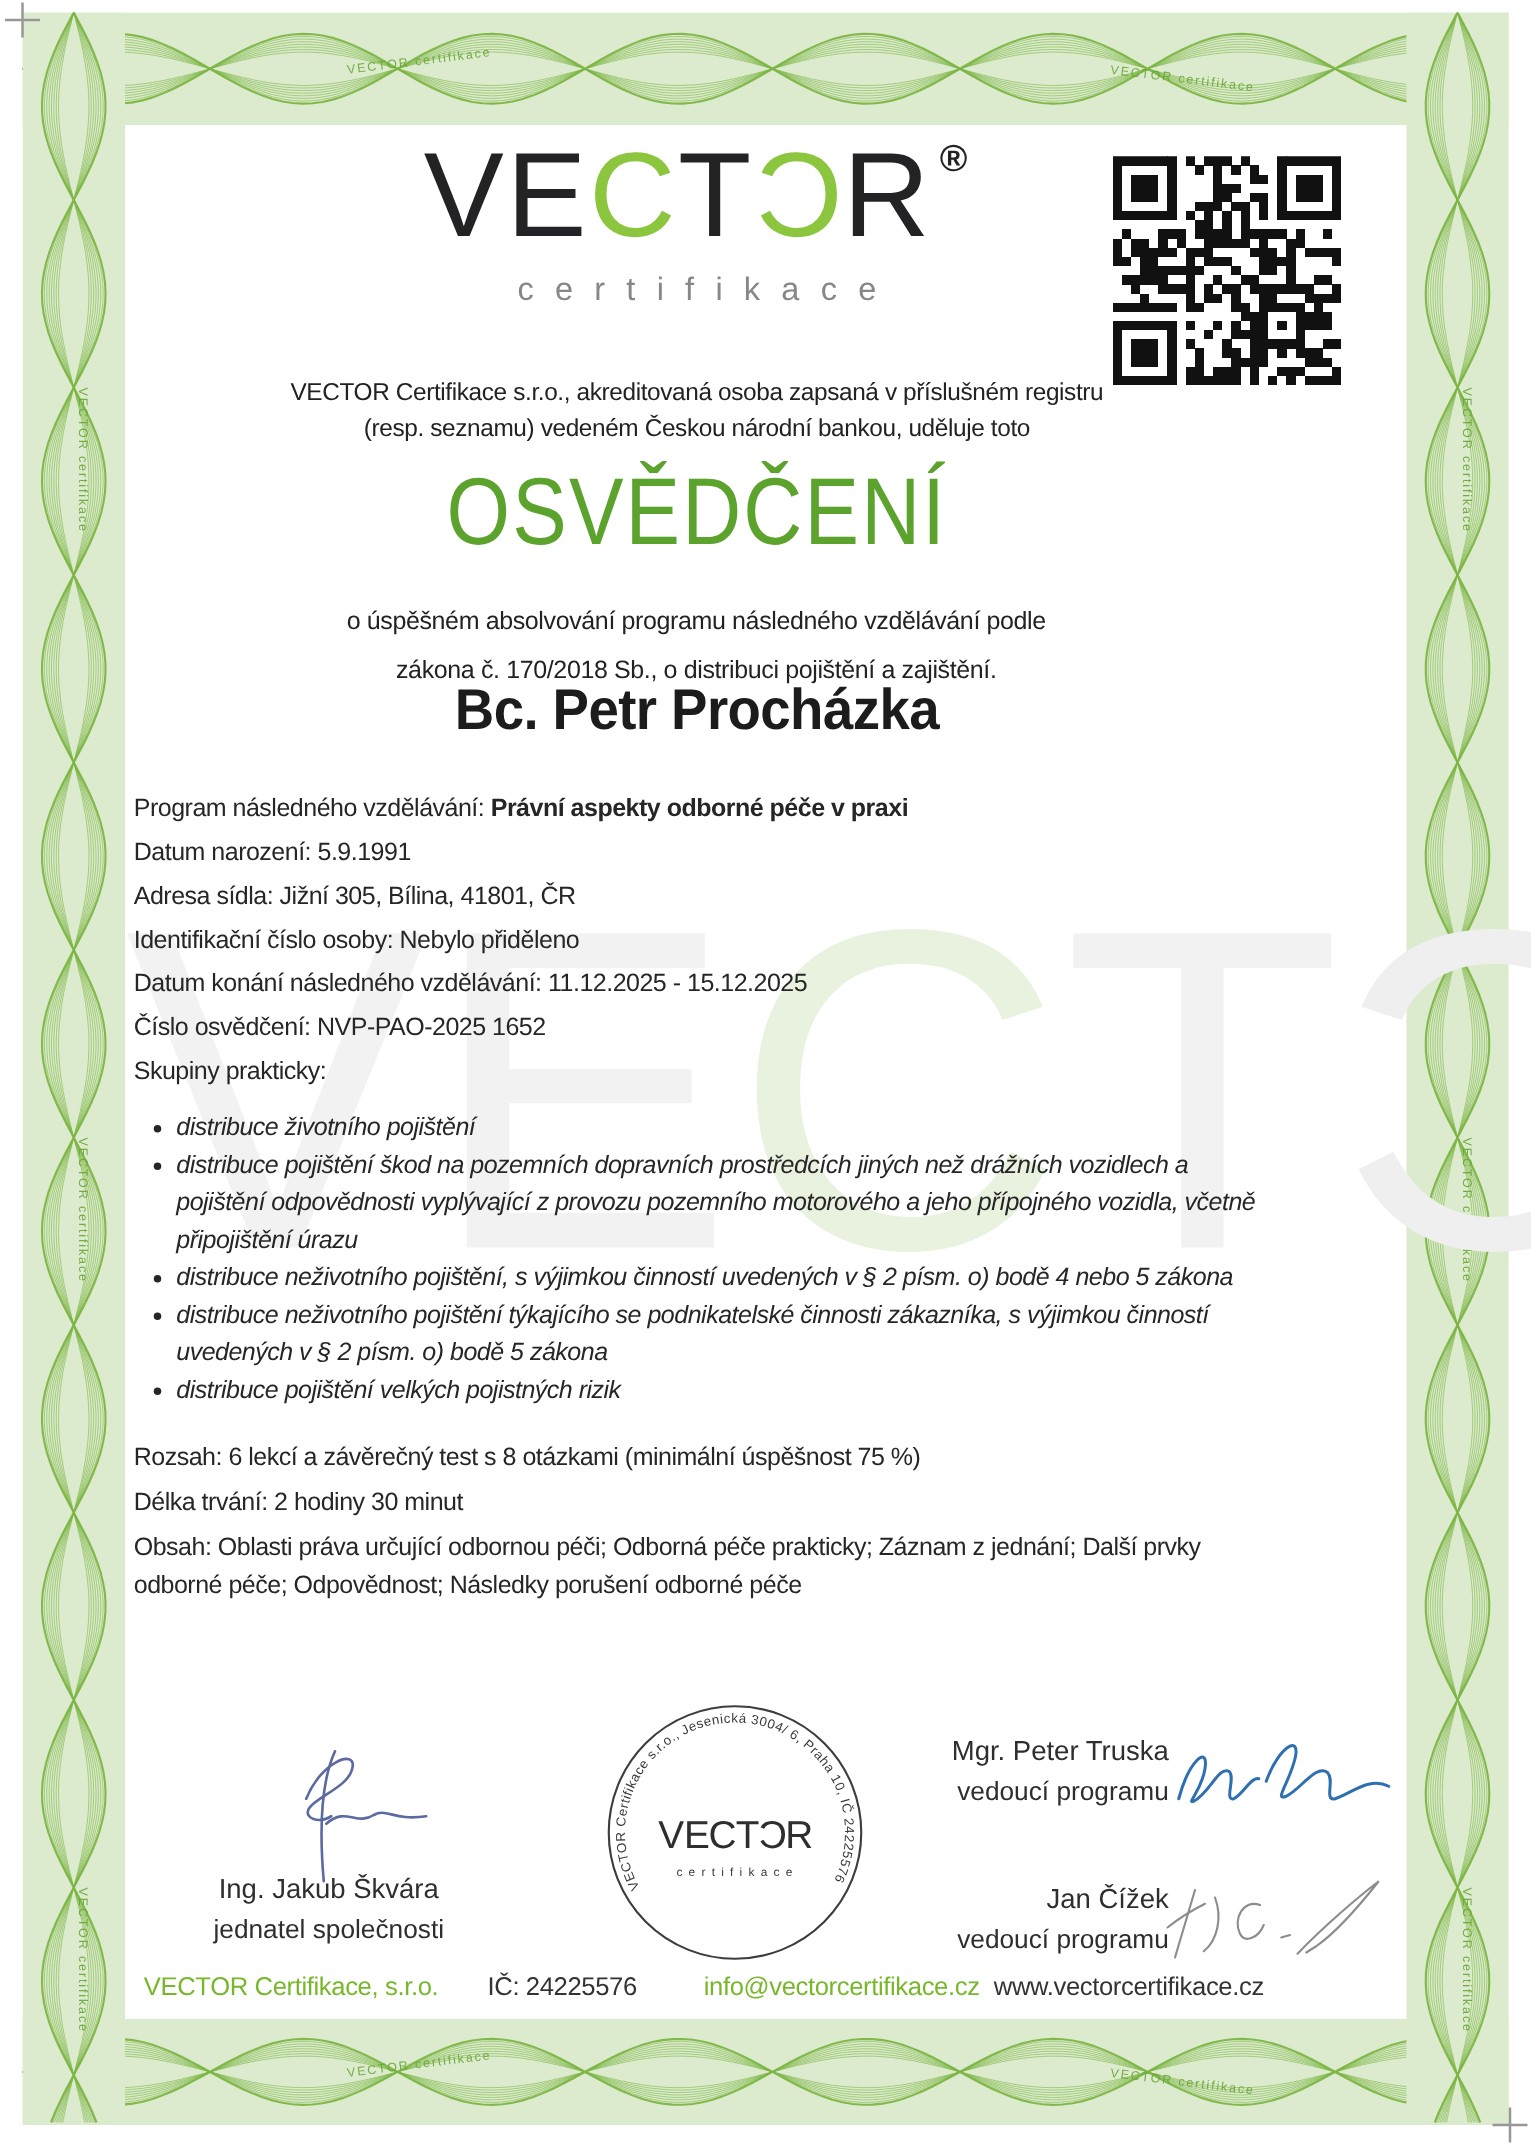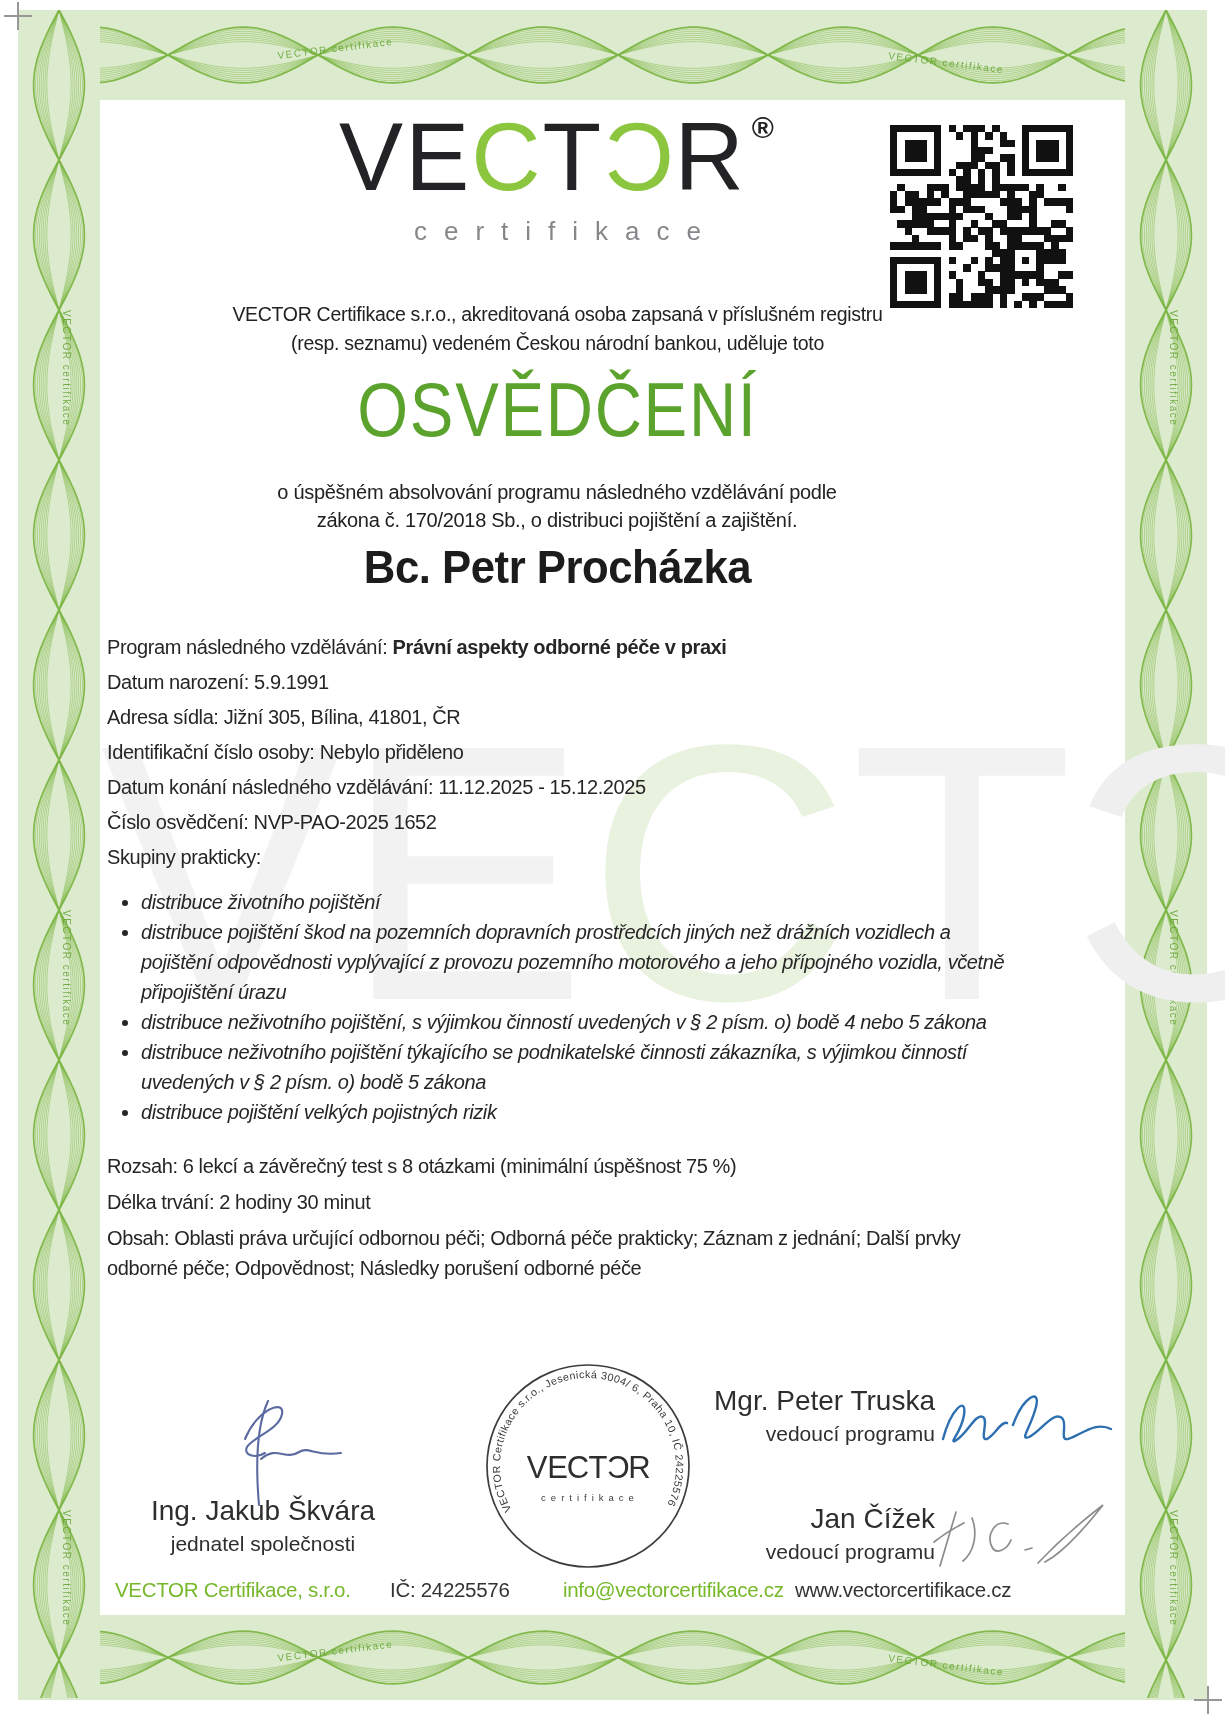--- a/index.html
+++ b/index.html
@@ -16,36 +16,36 @@
   .logo{position:absolute;left:100px;top:104px;width:915px;text-align:center;z-index:1;}
   .logo-row{font-size:96px;font-weight:400;letter-spacing:2px;color:#232326;line-height:1.1;white-space:nowrap;}
   .logo-row .green{color:#8cc63f;}
   .reg{font-size:30px;font-weight:700;display:inline-block;transform:translateY(-52px);margin-left:6px;}
   .logo-sub{margin-top:6px;font-size:26px;color:#85878a;letter-spacing:17px;padding-left:17px;}
   .qr{position:absolute;left:890px;top:125px;width:183px;height:183px;z-index:1;}
   .center-col{position:absolute;z-index:1;text-align:center;}
   .intro{left:215px;top:300px;width:685px;font-size:19.5px;line-height:29px;letter-spacing:-0.3px;color:#222;}
   .title{left:100px;top:366px;width:915px;font-size:76px;font-weight:500;color:#5ba32c;
          letter-spacing:2px;transform:scaleX(.86);}
-  .subtitle{left:247px;top:478px;width:620px;font-size:20px;line-height:28px;letter-spacing:-0.3px;color:#222;}
+  .subtitle{left:247px;top:478px;width:620px;font-size:20px;line-height:39px;letter-spacing:-0.3px;color:#222;}
   .recipient{left:100px;top:540px;width:915px;font-size:46px;font-weight:700;letter-spacing:-0.5px;
              transform:scaleX(.95);color:#1c1c1c;}
   .bodytext{position:absolute;left:107px;top:630px;width:905px;z-index:1;font-size:20px;
             letter-spacing:-0.4px;color:#262626;}
   .frow{line-height:35px;}
   .frow .b{font-weight:700;}
   ul.groups{margin:12px 0 0 0;padding-left:34px;list-style:disc;}
   ul.groups li{line-height:30px;margin:0;font-style:italic;}
   .details{margin-top:24px;}
   .details .frow{line-height:30px;margin-bottom:6px;}
   .sig{position:absolute;z-index:1;}
   .sigblock{position:absolute;z-index:1;color:#2e2e2e;}
   .sigblock.center{text-align:center;}
   .sigblock.right{text-align:right;}
-  .signame{font-size:28px;line-height:30px;}
+  .signame{font-size:22px;line-height:30px;}
   .sigrole{font-size:21px;line-height:30px;margin-top:3px;}
   .stamp{position:absolute;left:482px;top:1360px;width:212px;height:212px;z-index:1;}
   .footer-item{position:absolute;top:1578px;font-size:20.5px;letter-spacing:-0.3px;z-index:1;color:#333;}
   .footer-item.green{color:#76b82a;}
 </style>
 </head>
 <body>
 
 <div class="page">
 

